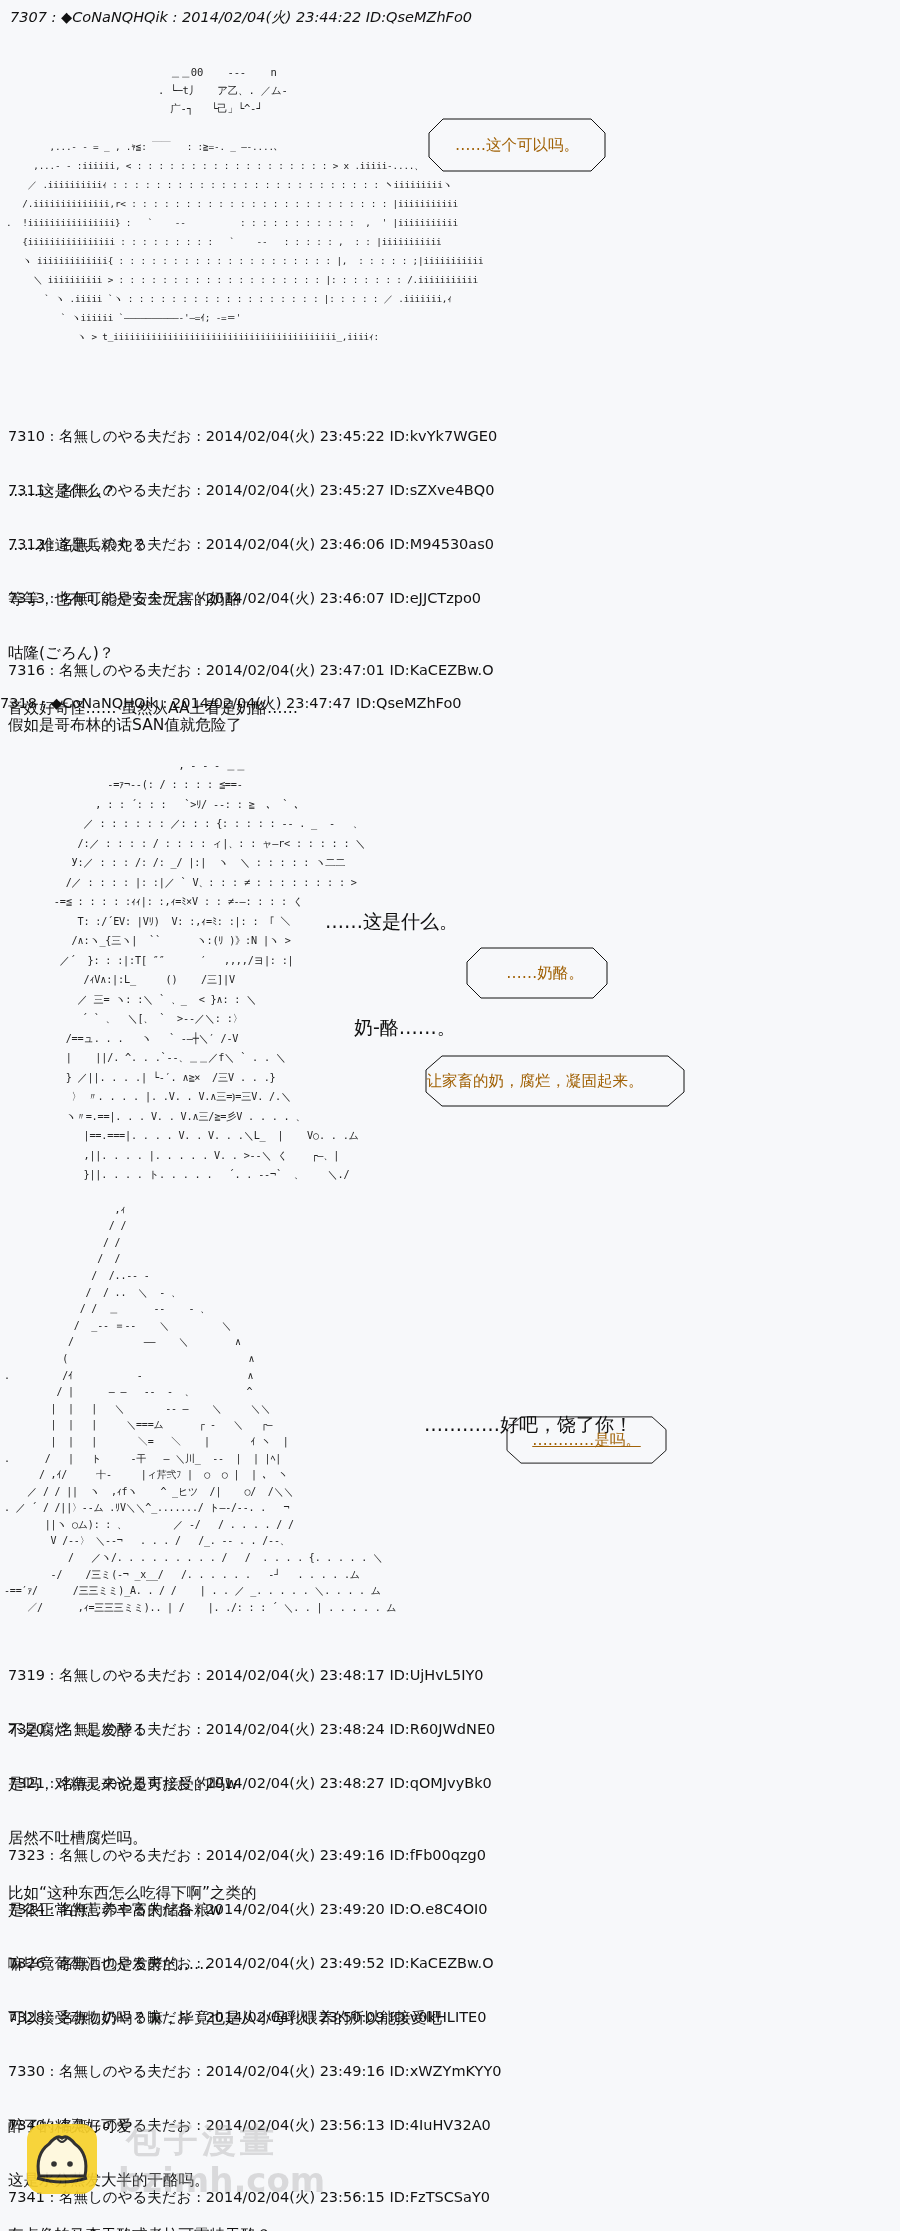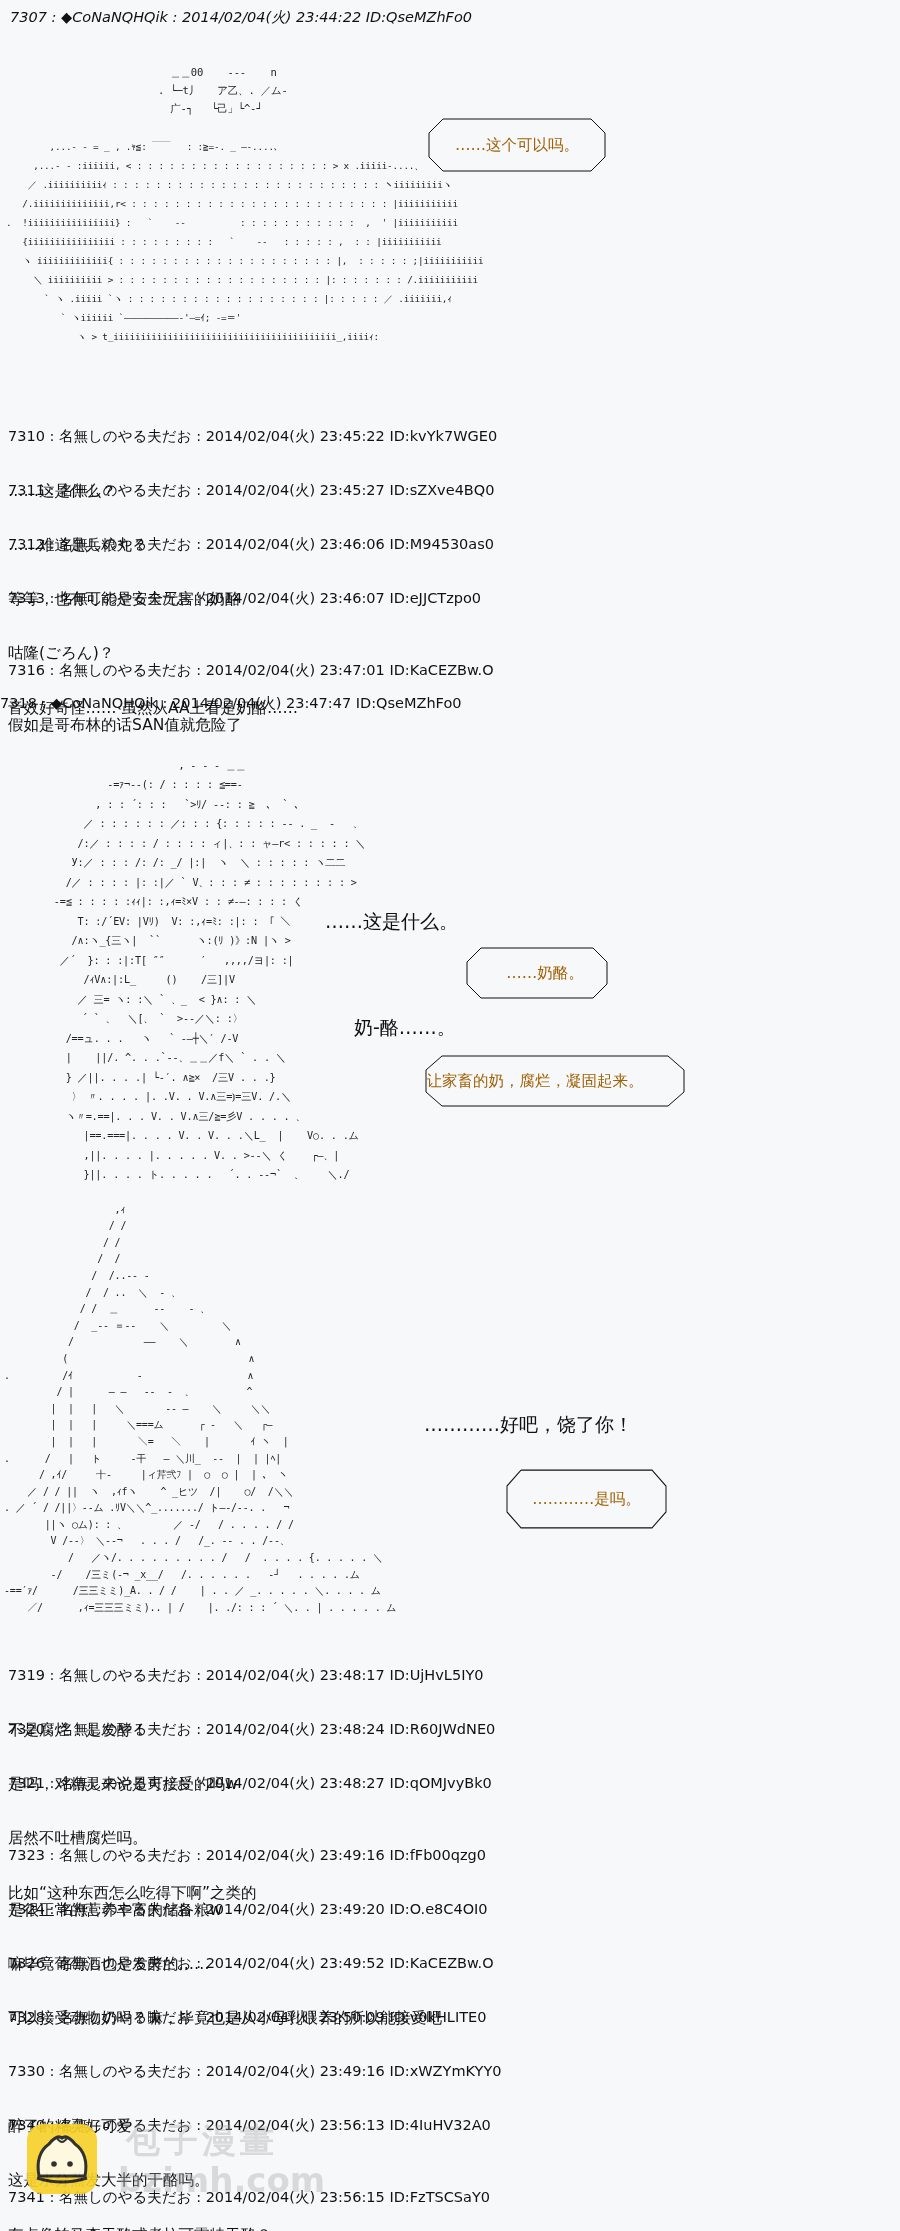--- a/index.html
+++ b/index.html
@@ -96,21 +96,21 @@
   </svg>
   <span style="right:20px;">让家畜的奶，腐烂，凝固起来。</span>
 </div>
 
 <div class="abs aa" style="left:4px; top:1185px; line-height:16.6px; font-size:10px;">
 <div>                   ,ｨ</div><div>                  / /</div><div>                 / /</div><div>                /  /</div><div>               /  /..‐‐ ‐</div><div>              /  / ..  ＼  - 、</div><div>             / /  ＿      ‐‐    - 、</div><div>            /  _‐‐ ＝‐‐    ＼         ＼</div><div>           /            ――    ＼        ∧</div><div>          (                               ∧</div><div>.         /ｲ           -                  ∧</div><div>         / |      ― ―   ‐‐  -  、         ^</div><div>        |  |   |   ＼       ‐‐ ―    ＼     ＼＼</div><div>        |  |   |     ＼===ム      ┌ -   ＼   ┌―</div><div>        |  |   |       ＼=   ＼    |       ｲ ヽ  |</div><div>.      /   |   ト     -干   ― ＼川_  ‐‐  |  | |ﾍ|</div><div>      / ,ｲ/     十‐     |ィ芹弐ﾌ |  ○  ○ |  | 、 ヽ</div><div>    ／ / / ||  ヽ  ,ｨfヽ    ^ _ヒツ  /|    ○/  /＼＼</div><div>. ／ ´ / /||〉‐‐ム .ﾘV＼＼^_......./ ト―‐/‐‐. .   ¬</div><div>       ||ヽ ○ム): : 、        ／ ‐/   / . . . . / /</div><div>        V /‐‐〉 ＼‐‐¬   . . . /   /_. ‐‐ . . /‐‐、</div><div>           /   ／ヽ/. . . . . . . . . /   /  . . . . {. . . . . ＼</div><div>        ‐/    /三ミ(‐¬ _x__/   /. . . . . .   ‐┘   . . . . .ム</div><div>‐==′ｧ/      /三三ミミ)_A. . / /    | . . ／ _. . . . . ＼. . . . ム</div><div>    ／/      ,ｨ=三三三ミミ).. | /    |. ./: : : ´ ＼. . | . . . . . ム</div>
 </div>
 
 <div class="abs dialog" style="left:424px; top:1412px;">…………好吧，饶了你！</div>
 
-<div class="bubble" style="left:505px; top:1469px; width:163px; height:60px;">
+<div class="bubble" style="left:505px; top:1416px; width:163px; height:48px;text-decoration:underline;">
   <svg viewBox="0 0 163 53" preserveAspectRatio="none">
     <polyline points="16,1 147,1 161,15 161,38 147,52 16,52 2,38 2,15 16,1" fill="none" stroke="#111" stroke-width="1"></polyline>
   </svg>
   <span>…………是吗。</span>
 </div>
 
 <div class="abs" style="left:8px; top:1630px;">
   <div class="post-head">7319 : 名無しのやる夫だお : 2014/02/04(火) 23:48:17 ID:UjHvL5IY0</div>
   <div class="post-body">不是腐烂！是发酵！</div>
 </div>

